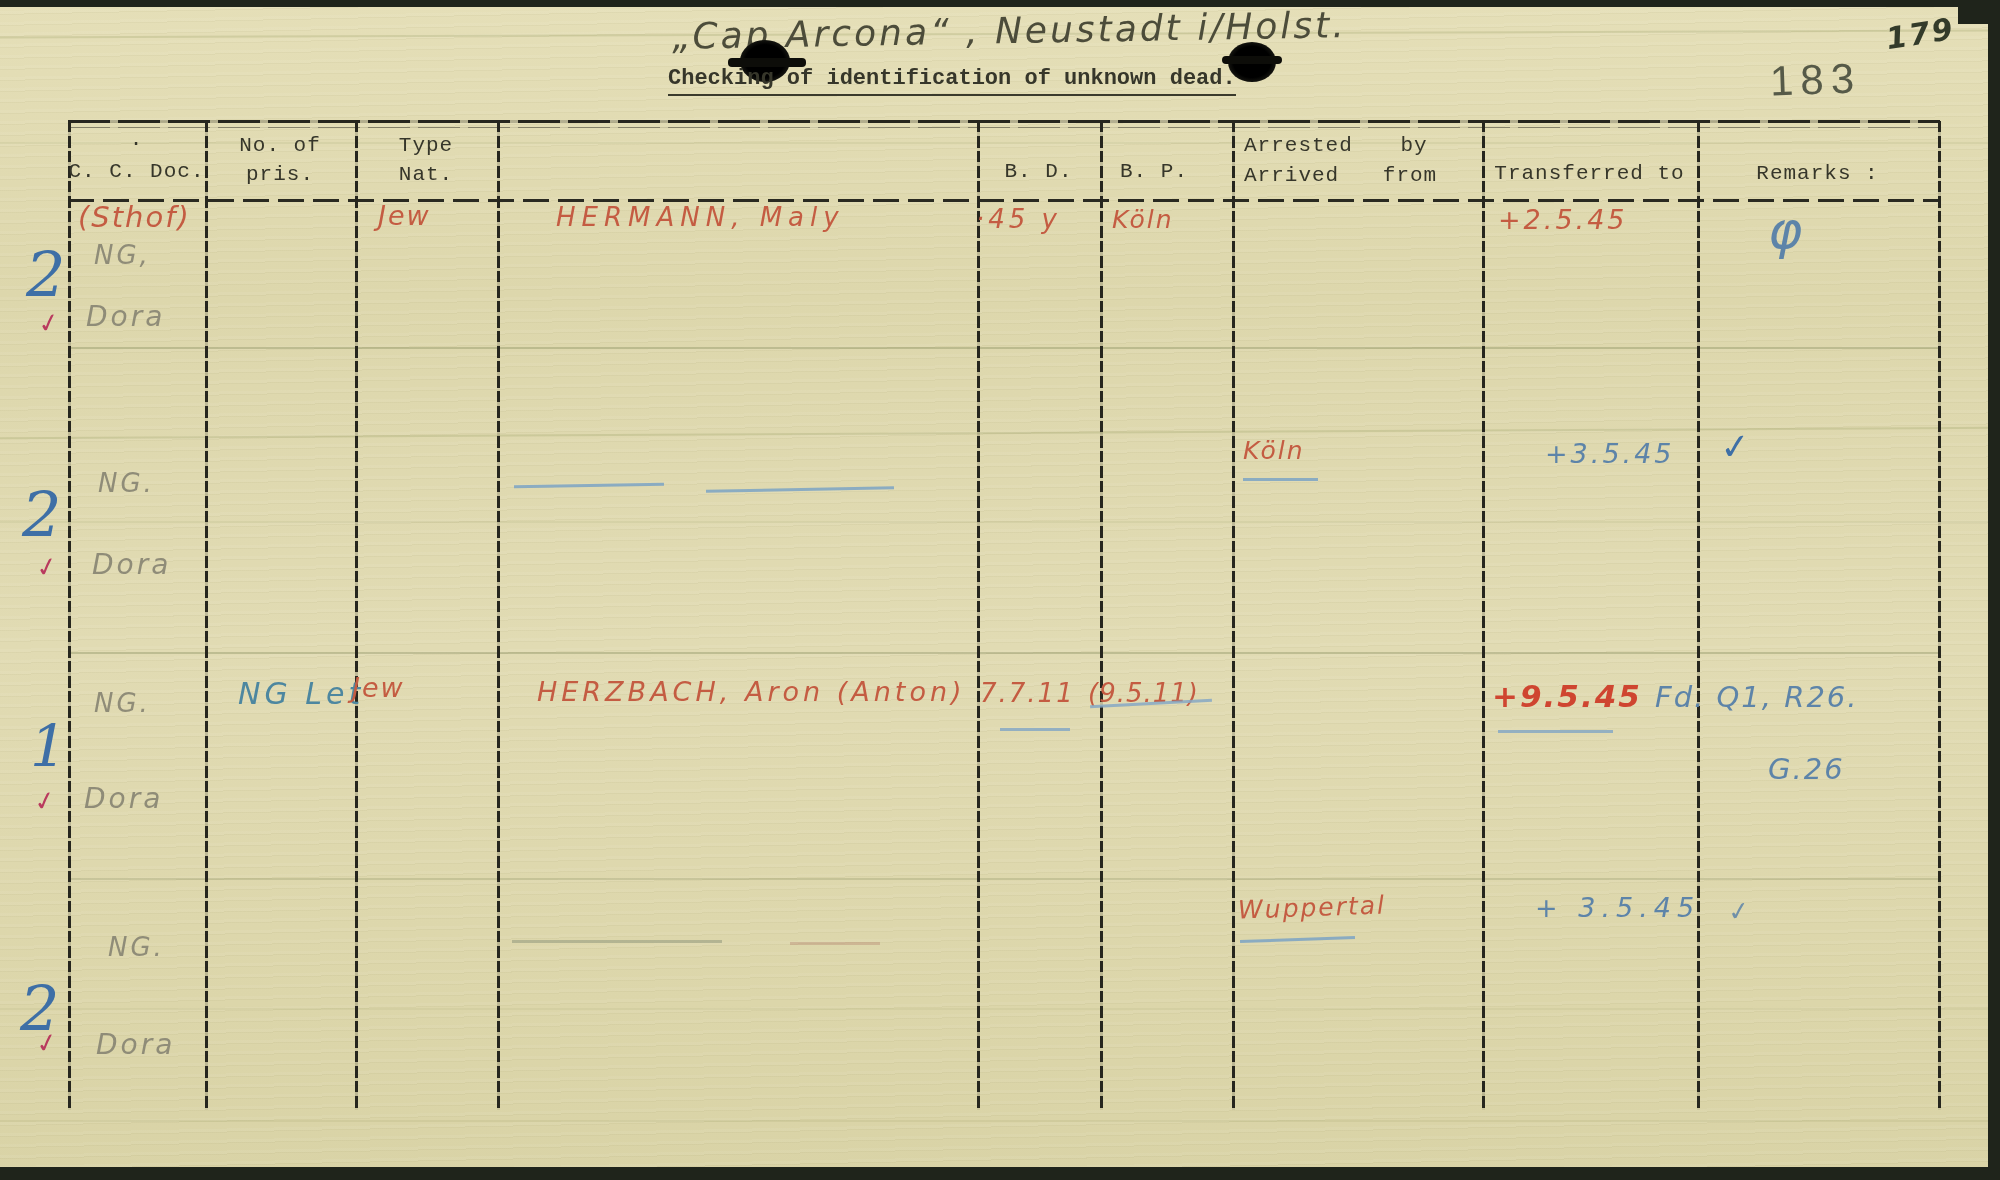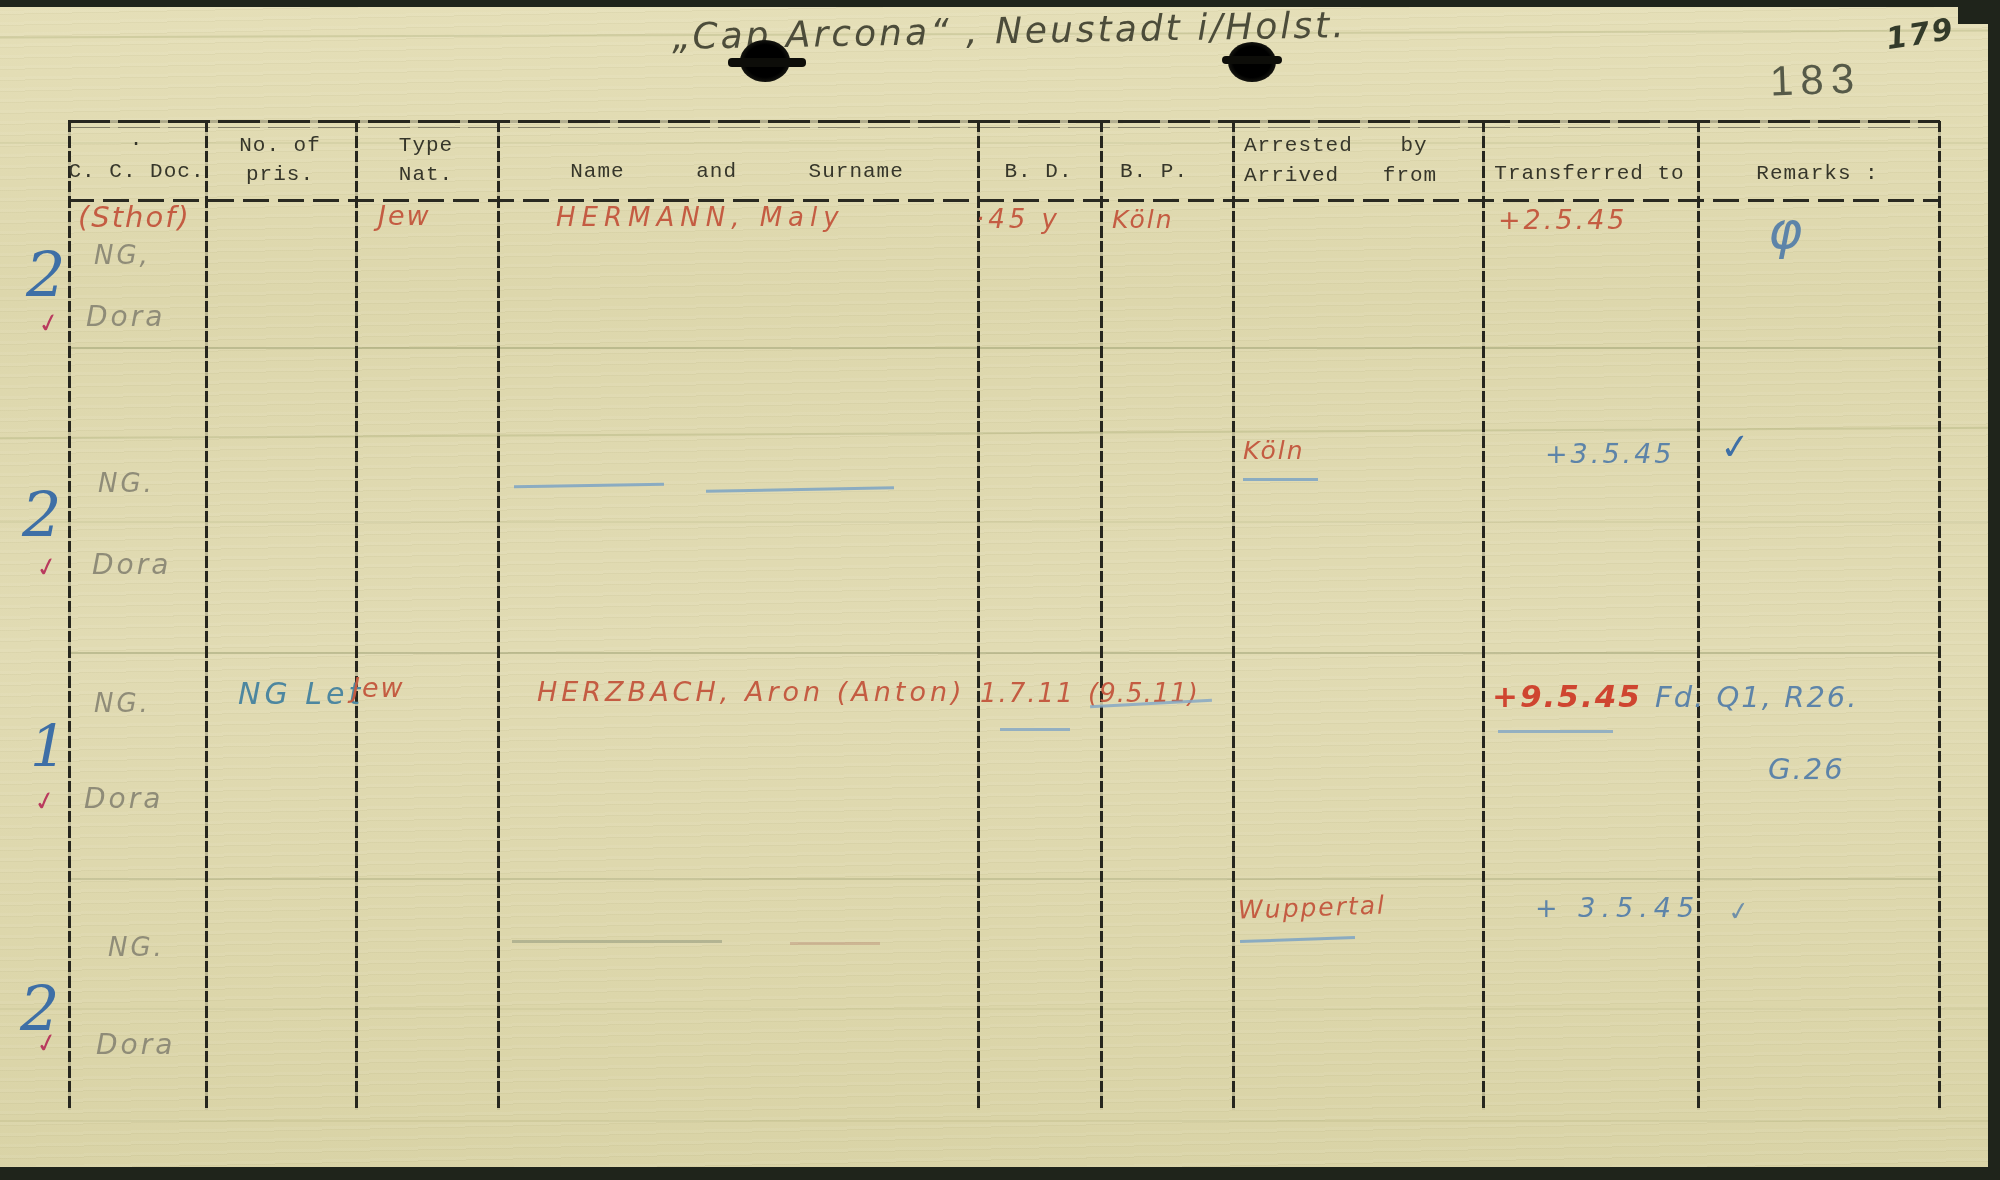--- a/index.html
+++ b/index.html
@@ -54,20 +54,21 @@
   <div class="edge" style="left:1958px;top:0;width:42px;height:24px;"></div>
   <div class="edge" style="left:0;top:1167px;width:2000px;height:13px;"></div>
 
   <div class="abs hw" style="left:672px;top:10px;font-size:36px;letter-spacing:3px;color:#4c4c3a;transform:rotate(-1deg);">„Cap Arcona“ , Neustadt i/Holst.</div>
 
   <div class="hole" style="left:740px;top:40px;width:50px;height:42px;"></div>
   <div class="smear" style="left:728px;top:58px;width:78px;height:9px;"></div>
   <div class="hole" style="left:1228px;top:42px;width:48px;height:40px;"></div>
   <div class="smear" style="left:1222px;top:56px;width:60px;height:8px;"></div>
 
+  <div class="abs typed" style="left:668px;top:66px;font-size:22px;font-weight:600;border-bottom:2px solid #3a3a2c;padding-bottom:3px;">Checking of identification of unknown dead.</div>
 
   <div class="abs hw" style="left:1886px;top:16px;font-size:30px;font-weight:bold;color:#333b2a;transform:rotate(-9deg);letter-spacing:2px;">179</div>
   <div class="abs stamp" style="left:1770px;top:56px;font-size:42px;color:#565a48;letter-spacing:7px;transform:rotate(-2deg);">183</div>
 
   <div class="hline-top" style="top:120px;"></div>
   <div class="hline-top" style="top:127px;height:1px;opacity:.5;"></div>
   <div class="hline-dash" style="top:199px;"></div>
   <div class="row-line" style="top:347px;"></div>
   <div class="row-line" style="top:652px;"></div>
   <div class="row-line" style="top:878px;opacity:.7;"></div>
@@ -82,21 +83,20 @@
   <div class="vline" style="left:1482px;"></div>
   <div class="vline" style="left:1697px;"></div>
   <div class="vline" style="left:1938px;"></div>
 
   <div class="hdr typed" style="left:68px;top:128px;width:137px;text-align:center;">.</div>
   <div class="hdr typed" style="left:68px;top:160px;width:137px;text-align:center;">C. C. Doc.</div>
   <div class="hdr typed" style="left:205px;top:134px;width:150px;text-align:center;">No. of</div>
   <div class="hdr typed" style="left:205px;top:163px;width:150px;text-align:center;">pris.</div>
   <div class="hdr typed" style="left:355px;top:134px;width:142px;text-align:center;">Type</div>
   <div class="hdr typed" style="left:355px;top:163px;width:142px;text-align:center;">Nat.</div>
-  <div class="hdr typed" style="left:497px;top:160px;width:480px;text-align:center;word-spacing:58px;">Name and Surname</div>
   <div class="hdr typed" style="left:977px;top:160px;width:123px;text-align:center;">B. D.</div>
   <div class="hdr typed" style="left:1100px;top:160px;width:108px;text-align:center;">B. P.</div>
   <div class="hdr typed" style="left:1244px;top:134px;width:238px;word-spacing:34px;">Arrested by</div>
   <div class="hdr typed" style="left:1244px;top:164px;width:238px;word-spacing:30px;">Arrived from</div>
   <div class="hdr typed" style="left:1482px;top:162px;width:215px;text-align:center;">Transferred to</div>
   <div class="hdr typed" style="left:1697px;top:162px;width:241px;text-align:center;">Remarks :</div>
 
   <div class="abs hw blue-ink" style="left:26px;top:238px;font-size:62px;font-family:'DejaVu Serif',serif;">2</div>
   <div class="abs hw crimson" style="left:38px;top:308px;font-size:26px;transform:rotate(-12deg);">✓</div>
   <div class="abs hw red" style="left:78px;top:200px;font-size:29px;letter-spacing:2px;">(Sthof)</div>
@@ -120,21 +120,21 @@
   <div class="abs hw blue-pencil" style="left:1545px;top:438px;font-size:27px;letter-spacing:3px;">+3.5.45</div>
   <div class="abs hw blue-ink" style="left:1720px;top:426px;font-size:36px;transform:rotate(-5deg);">✓</div>
 
   <div class="abs hw blue-ink" style="left:30px;top:712px;font-size:58px;font-family:'DejaVu Serif',serif;">1</div>
   <div class="abs hw crimson" style="left:34px;top:786px;font-size:26px;transform:rotate(-12deg);">✓</div>
   <div class="abs hw pencil" style="left:94px;top:688px;font-size:26px;letter-spacing:3px;">NG.</div>
   <div class="abs hw pencil" style="left:84px;top:782px;font-size:28px;letter-spacing:3px;">Dora</div>
   <div class="abs hw teal" style="left:238px;top:676px;font-size:30px;letter-spacing:4px;">NG Let</div>
   <div class="abs hw red" style="left:352px;top:672px;font-size:27px;letter-spacing:2px;">Jew</div>
   <div class="abs hw red" style="left:503px;top:676px;font-size:27px;letter-spacing:4px;margin-left:34px;">HERZBACH, Aron (Anton)</div>
-  <div class="abs hw red" style="left:980px;top:678px;font-size:26px;letter-spacing:2px;">1.7.11</div>
+  <div class="abs hw red" style="left:980px;top:678px;font-size:26px;letter-spacing:2px;">7.7.11</div>
   <div class="uline" style="left:1000px;top:728px;width:70px;background:#86a8c4;"></div>
   <div class="abs hw red" style="left:1088px;top:678px;font-size:26px;letter-spacing:1px;">(9.5.11)</div>
   <div class="uline" style="left:1090px;top:702px;width:122px;transform:rotate(-3deg);background:#86a8c4;"></div>
   <div class="abs hw red-strong" style="left:1492px;top:678px;font-size:31px;font-weight:bold;letter-spacing:2px;">+9.5.45</div>
   <div class="uline" style="left:1498px;top:730px;width:115px;background:#86a8c4;"></div>
   <div class="abs hw blue-pencil" style="left:1655px;top:680px;font-size:29px;letter-spacing:2px;font-style:italic;">Fd. Q1, R26.</div>
   <div class="abs hw blue-pencil" style="left:1768px;top:752px;font-size:29px;letter-spacing:2px;">G.26</div>
 
   <div class="abs hw blue-ink" style="left:20px;top:972px;font-size:62px;font-family:'DejaVu Serif',serif;">2</div>
   <div class="abs hw crimson" style="left:36px;top:1028px;font-size:26px;transform:rotate(-12deg);">✓</div>

